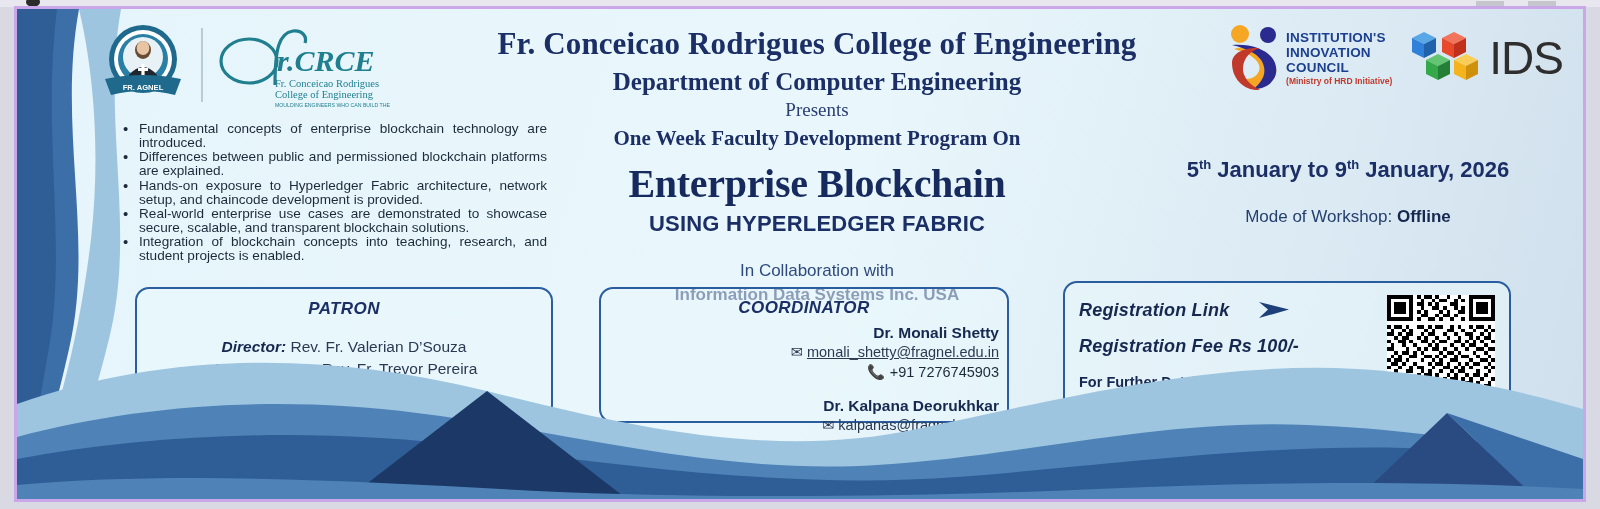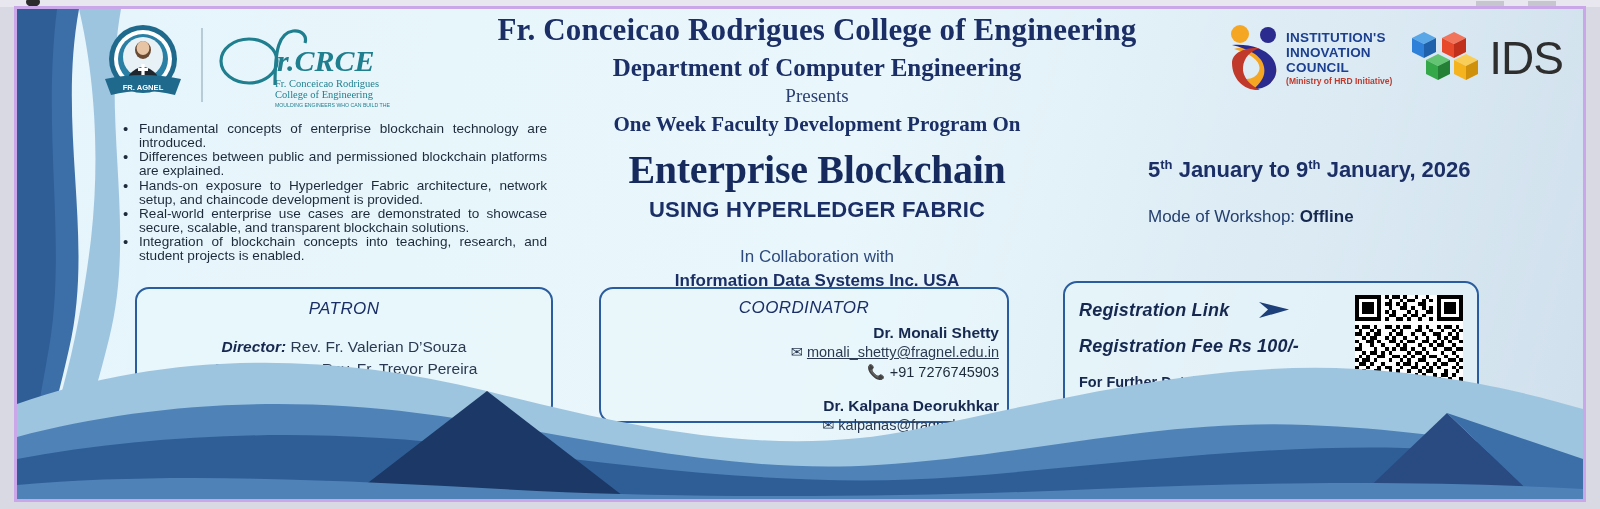--- a/index.html
+++ b/index.html
@@ -38,21 +38,21 @@
 
   
   #header { position: absolute; left: 0; top: 0; width: 100%; height: 118px; }
 
   #logo-group { position: absolute; left: 78px; top: 8px; display: flex; align-items: center; gap: 10px; }
   #crest { width: 96px; height: 96px; }
   #logo-divider { width: 2px; height: 74px; background: #b8ccd8; }
   #frcrce-logo { width: 178px; height: 92px; }
 
   #center-head {
-    position: absolute; left: 430px; top: 4px; width: 740px; text-align: center;
+    position: absolute; left: 430px; top: 18px; width: 740px; text-align: center;
   }
   .t-college {
     font-family: "Liberation Serif", serif; font-weight: bold;
     font-size: 31px; color: #1b2f66; letter-spacing: 0.1px; line-height: 1.1;
   }
   .t-dept {
     font-family: "Liberation Serif", serif; font-weight: bold;
     font-size: 25px; color: #1b2f66; margin-top: 7px;
   }
   .t-presents {
@@ -97,50 +97,50 @@
   #right-logos { position: absolute; right: 20px; top: 14px; display: flex; align-items: center; gap: 16px; }
   #iic-logo { display: flex; align-items: center; gap: 0; }
   #iic-mark { width: 60px; height: 70px; }
   #iic-text { line-height: 1.12; }
   .iic-line { font-weight: bold; font-size: 13.5px; color: #1c3f8f; letter-spacing: 0.2px; }
   .iic-min { font-weight: bold; font-size: 8.5px; color: #c0392b; margin-top: 2px; }
   #ids-logo { display: flex; align-items: center; gap: 9px; }
   #ids-cubes { width: 72px; height: 64px; }
   #ids-word { font-family: "Liberation Sans", sans-serif; font-weight: normal; font-size: 46px; color: #2e2e2e; letter-spacing: -1px; }
 
-  #dates-block { position: absolute; right: 35px; top: 148px; width: 400px; text-align: left; }
+  #dates-block { position: absolute; right: 35px; top: 148px; width: 400px; text-align: center; }
   #date-line { font-size: 22px; font-weight: bold; color: #1b2f66; }
   #date-line sup { font-size: 13px; }
   #mode-line { font-size: 17px; color: #25406f; margin-top: 24px; }
   #mode-line b { color: #16284f; }
 
   
   .box {
     position: absolute; border: 2.5px solid #2a5d9f; border-radius: 14px;
     background: rgba(233,247,252,0.55);
   }
   .box-title {
-    text-align: center; font-weight: normal; font-style: italic; font-size: 17px;
+    text-align: center; font-weight: bold; font-style: italic; font-size: 17px;
     color: #1b2f66; letter-spacing: 0.4px;
   }
 
   #patron-box { left: 118px; top: 278px; width: 418px; height: 132px; padding: 10px 8px 0; }
   #patron-list { margin-top: 17px; text-align: center; }
   #patron-list div { font-size: 15.5px; color: #2b3a52; line-height: 1.45; }
   #patron-list b { font-style: italic; color: #16284f; }
 
   #coord-box { left: 582px; top: 278px; width: 410px; height: 136px; padding: 9px 8px 0; }
   #coord-inner { text-align: right; margin-top: 5px; }
   .coord-name { font-weight: bold; font-size: 15.5px; color: #16284f; line-height: 1.3; }
   .coord-mail { font-size: 14.5px; color: #2b3a52; line-height: 1.3; }
   .coord-mail a { color: #2b3a52; text-decoration: underline; }
   .coord-phone { font-size: 14.5px; color: #1d2a3a; line-height: 1.45; }
   .gap { height: 13px; }
 
-  #reg-box { left: 1046px; top: 272px; width: 416px; height: 142px; padding: 12px 14px; }
+  #reg-box { left: 1046px; top: 272px; width: 448px; height: 142px; padding: 12px 14px; }
   #reg-flex { display: flex; align-items: flex-start; justify-content: space-between; height: 100%; }
   #reg-left { padding-top: 4px; }
   .reg-h {
     font-weight: bold; font-style: italic; font-size: 18px; color: #16284f;
     letter-spacing: 0.2px;
   }
   #reg-link-row { display: flex; align-items: center; gap: 30px; }
   #reg-arrow { width: 42px; height: 22px; }
   .reg-fee { margin-top: 15px; }
   #reg-details { margin-top: 16px; font-size: 14.5px; color: #2b3a52; line-height: 1.3; }

